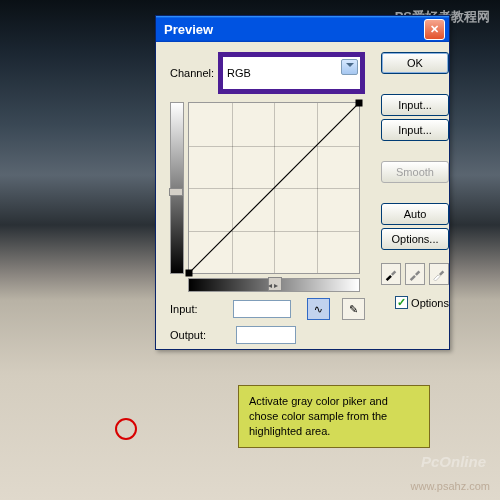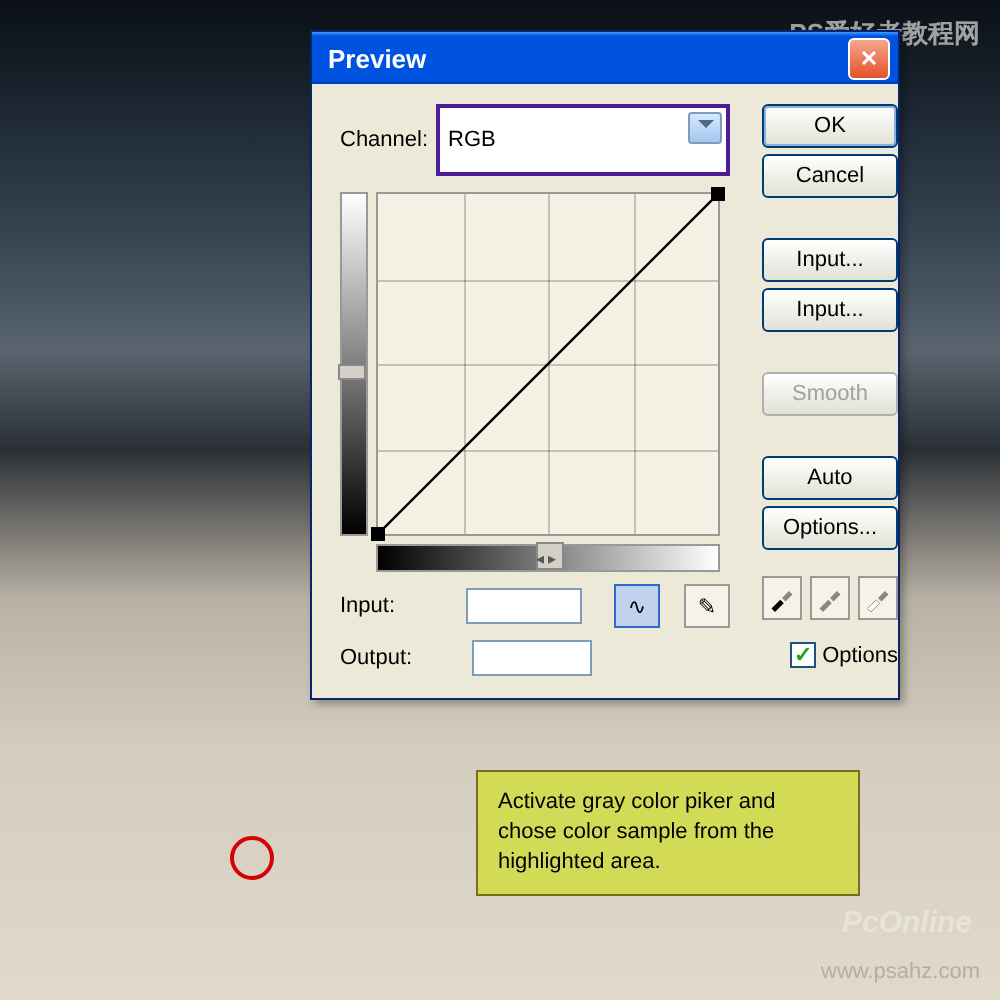--- a/index.html
+++ b/index.html
@@ -32,21 +32,21 @@
       color: white; font-weight: bold; font-size: 11px; cursor: pointer;
     }
     
     .dialog-body { padding: 10px 10px 10px 14px; display: flex; gap: 16px; }
     .left-col { width: 195px; }
     .right-col { width: 68px; display: flex; flex-direction: column; gap: 3px; }
     
     .channel-row { display: flex; align-items: center; gap: 4px; margin-bottom: 8px; }
     .channel-label { }
     .channel-select {
-      flex: 1; height: 20px; border: 2px solid #4c1d95; background: white;
+      flex: 1; height: 20px; border: 5px solid #4c1d95; background: white;
       display: flex; align-items: center; padding: 16px 4px; position: relative;
     }
     .channel-select::after {
       content: ""; position: absolute; right: 2px; top: 2px; width: 15px; height: 14px;
       background: linear-gradient(to bottom, #d6e8ff, #a6c7f0);
       border: 1px solid #7f9db9; border-radius: 2px;
     }
     .channel-arrow { position: absolute; right: 6px; top: 6px; width: 0; height: 0; border-left: 4px solid transparent; border-right: 4px solid transparent; border-top: 4px solid #4a6a8a; z-index: 1; }
     
     .graph-row { display: flex; gap: 4px; }
@@ -176,21 +176,20 @@
       </div>
       <div class="io-row">
         <span class="io-label">Output:</span>
         <div class="io-field"></div>
       </div>
 
     </div>
 
     <div class="right-col">
       <div class="btn primary">OK</div>
-      <div class="btn">Cancel</div>
       <div class="gap"></div>
       <div class="btn">Input...</div>
       <div class="btn">Input...</div>
       <div class="gap"></div>
       <div class="btn disabled">Smooth</div>
       <div class="gap"></div>
       <div class="btn">Auto</div>
       <div class="btn">Options...</div>
 
       <div class="eyedropper-row">

